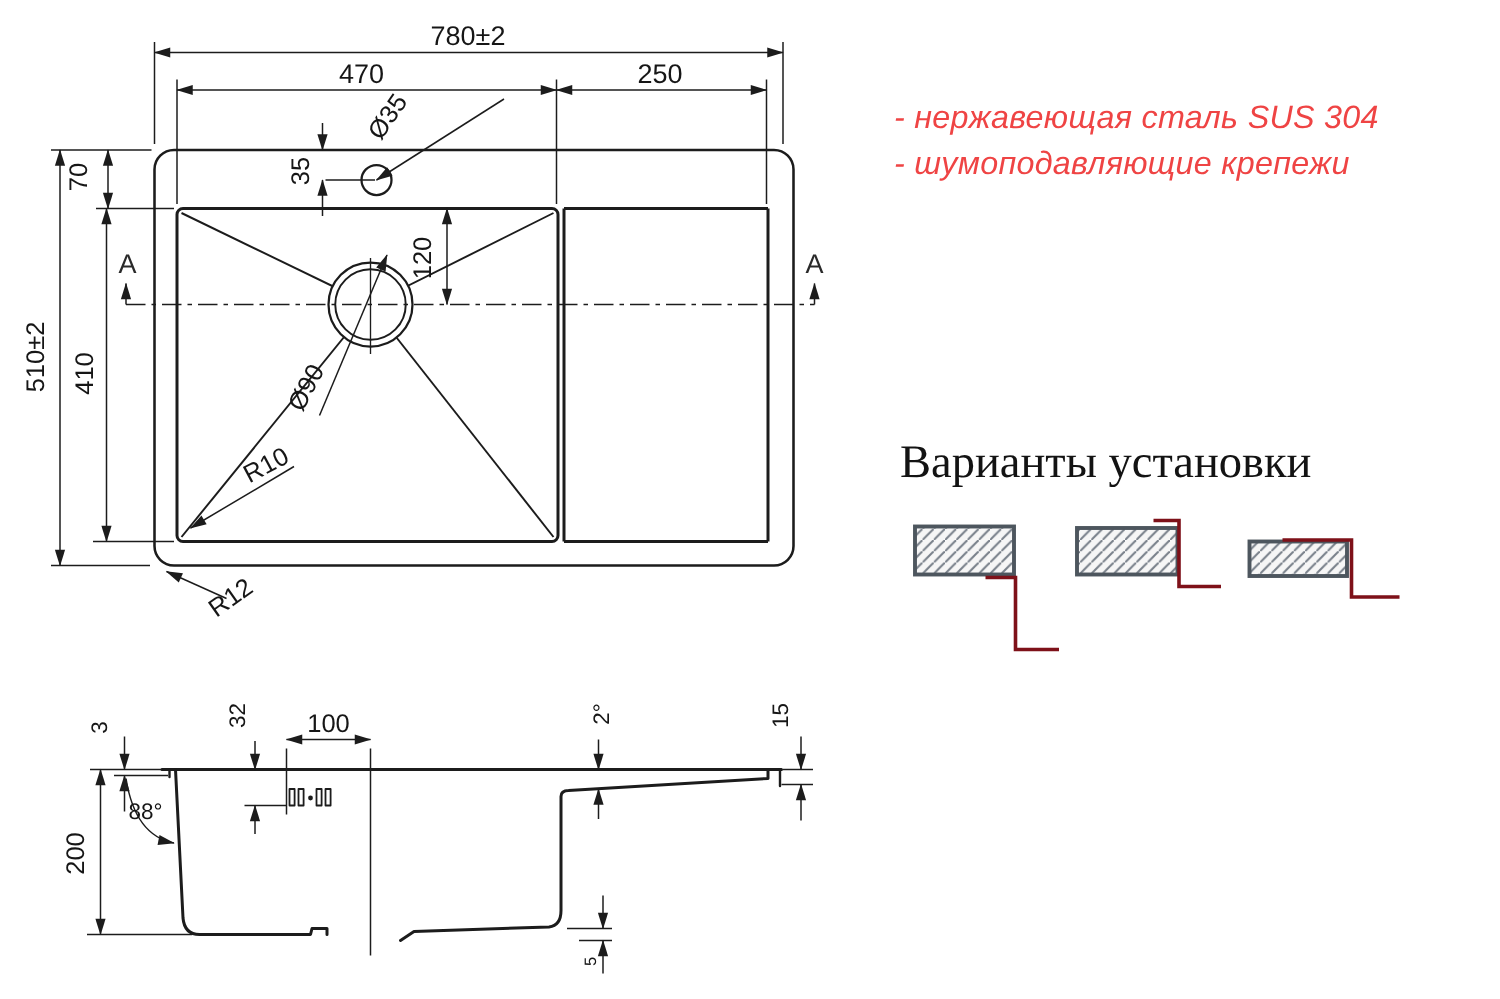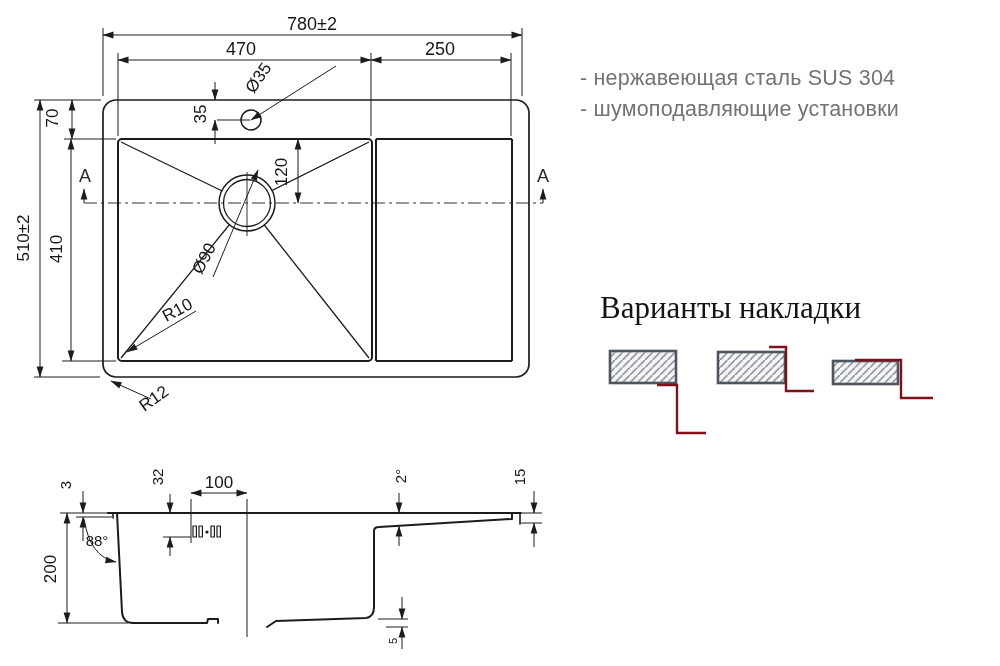--- a/index.html
+++ b/index.html
@@ -4,22 +4,22 @@
 <style>
   html,body{margin:0;padding:0;background:#ffffff;}
   #stage{position:relative;width:1000px;height:666px;background:#ffffff;overflow:hidden;
          font-family:"Liberation Sans",sans-serif;}
   #drawing{position:absolute;left:0;top:0;}
   .dimtxt{font-family:"Liberation Sans",sans-serif;font-size:17px;fill:#161616;}
   .big{font-size:18px;}
   .small{font-size:15px;}
   .tiny{font-size:11px;}
   .secA{font-size:18px;fill:#2a2a2a;}
-  #specs{position:absolute;left:580px;top:63px;font-size:21.5px;line-height:31px;color:#737373;
-         letter-spacing:0.2px;}
+  #specs{position:absolute;left:596px;top:63px;font-size:21.5px;line-height:31px;color:#ef4444;
+         letter-spacing:0.2px;font-style:italic;}
   #install-heading{position:absolute;left:600px;top:290px;
          font-family:"Liberation Serif",serif;font-size:31px;color:#131313;white-space:nowrap;}
 </style>
 </head>
 <body>
 
 <div id="stage">
 
   <svg id="drawing" width="1000" height="666" viewBox="0 0 1000 666">
     <defs>
@@ -180,18 +180,18 @@
       </g>
       <g>
         <rect x="833" y="361" width="65" height="23" fill="url(#hatch)" stroke="#4d565e" stroke-width="2.6"></rect>
         <polyline points="855,360 901,360 901,398 933,398" fill="none" stroke="#7e1119" stroke-width="2.4"></polyline>
       </g>
     </g>
   </svg>
 
   <div id="specs">
     <div>- нержавеющая сталь SUS 304</div>
-    <div>- шумоподавляющие установки</div>
+    <div>- шумоподавляющие крепежи</div>
   </div>
 
-  <div id="install-heading">Варианты накладки</div>
+  <div id="install-heading">Варианты установки</div>
 
 </div>
 
 </body></html>

